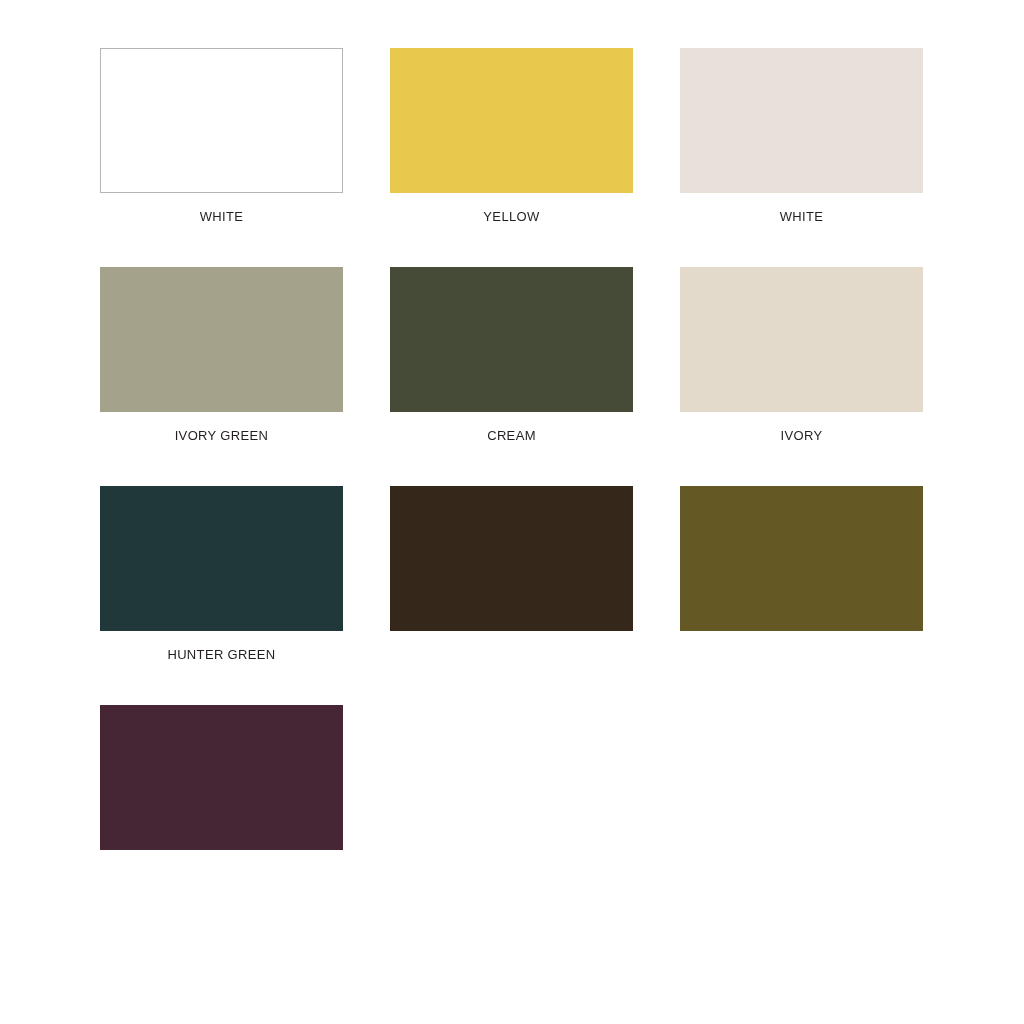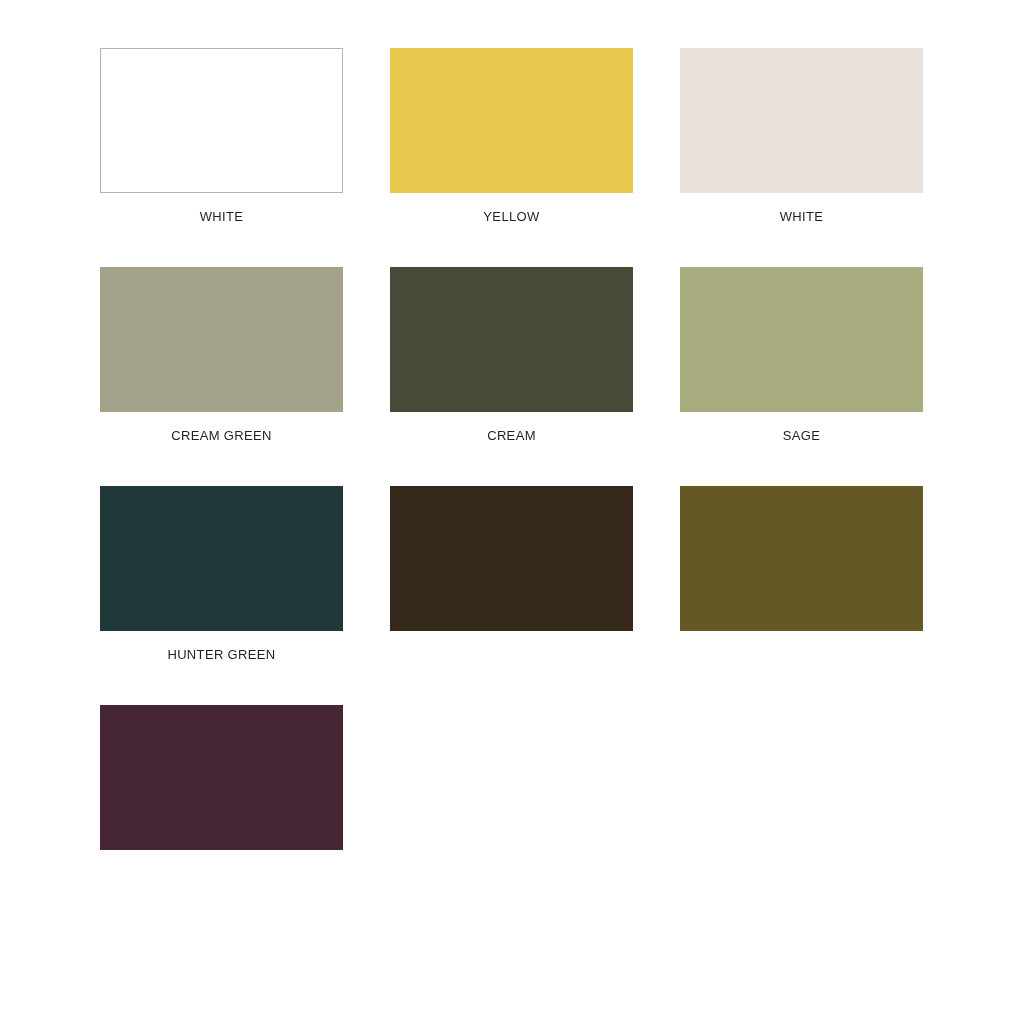--- a/index.html
+++ b/index.html
@@ -66,29 +66,29 @@
     <div class="swatch-cell">
       <div class="swatch-chip" style="background-color: rgb(232, 201, 78);"></div>
       <span class="swatch-label">YELLOW</span>
     </div>
     <div class="swatch-cell">
       <div class="swatch-chip" style="background-color: rgb(232, 225, 217);"></div>
       <span class="swatch-label">WHITE</span>
     </div>
     <div class="swatch-cell">
       <div class="swatch-chip" style="background-color: rgb(165, 162, 140);"></div>
-      <span class="swatch-label">CREAM GREEN</span>
+      <span class="swatch-label">IVORY GREEN</span>
     </div>
     <div class="swatch-cell">
       <div class="swatch-chip" style="background-color: rgb(69, 75, 54);"></div>
       <span class="swatch-label">CREAM</span>
     </div>
     <div class="swatch-cell">
-      <div class="swatch-chip" style="background-color: rgb(169, 172, 126);"></div>
-      <span class="swatch-label">SAGE</span>
+      <div class="swatch-chip" style="background-color: rgb(228, 218, 203);"></div>
+      <span class="swatch-label">IVORY</span>
     </div>
     <div class="swatch-cell">
       <div class="swatch-chip" style="background-color: rgb(32, 56, 58);"></div>
       <span class="swatch-label">HUNTER GREEN</span>
     </div>
     <div class="swatch-cell">
       <div class="swatch-chip" style="background-color: rgb(53, 39, 25);"></div>
     </div>
     <div class="swatch-cell">
       <div class="swatch-chip" style="background-color: rgb(100, 89, 37);"></div>

